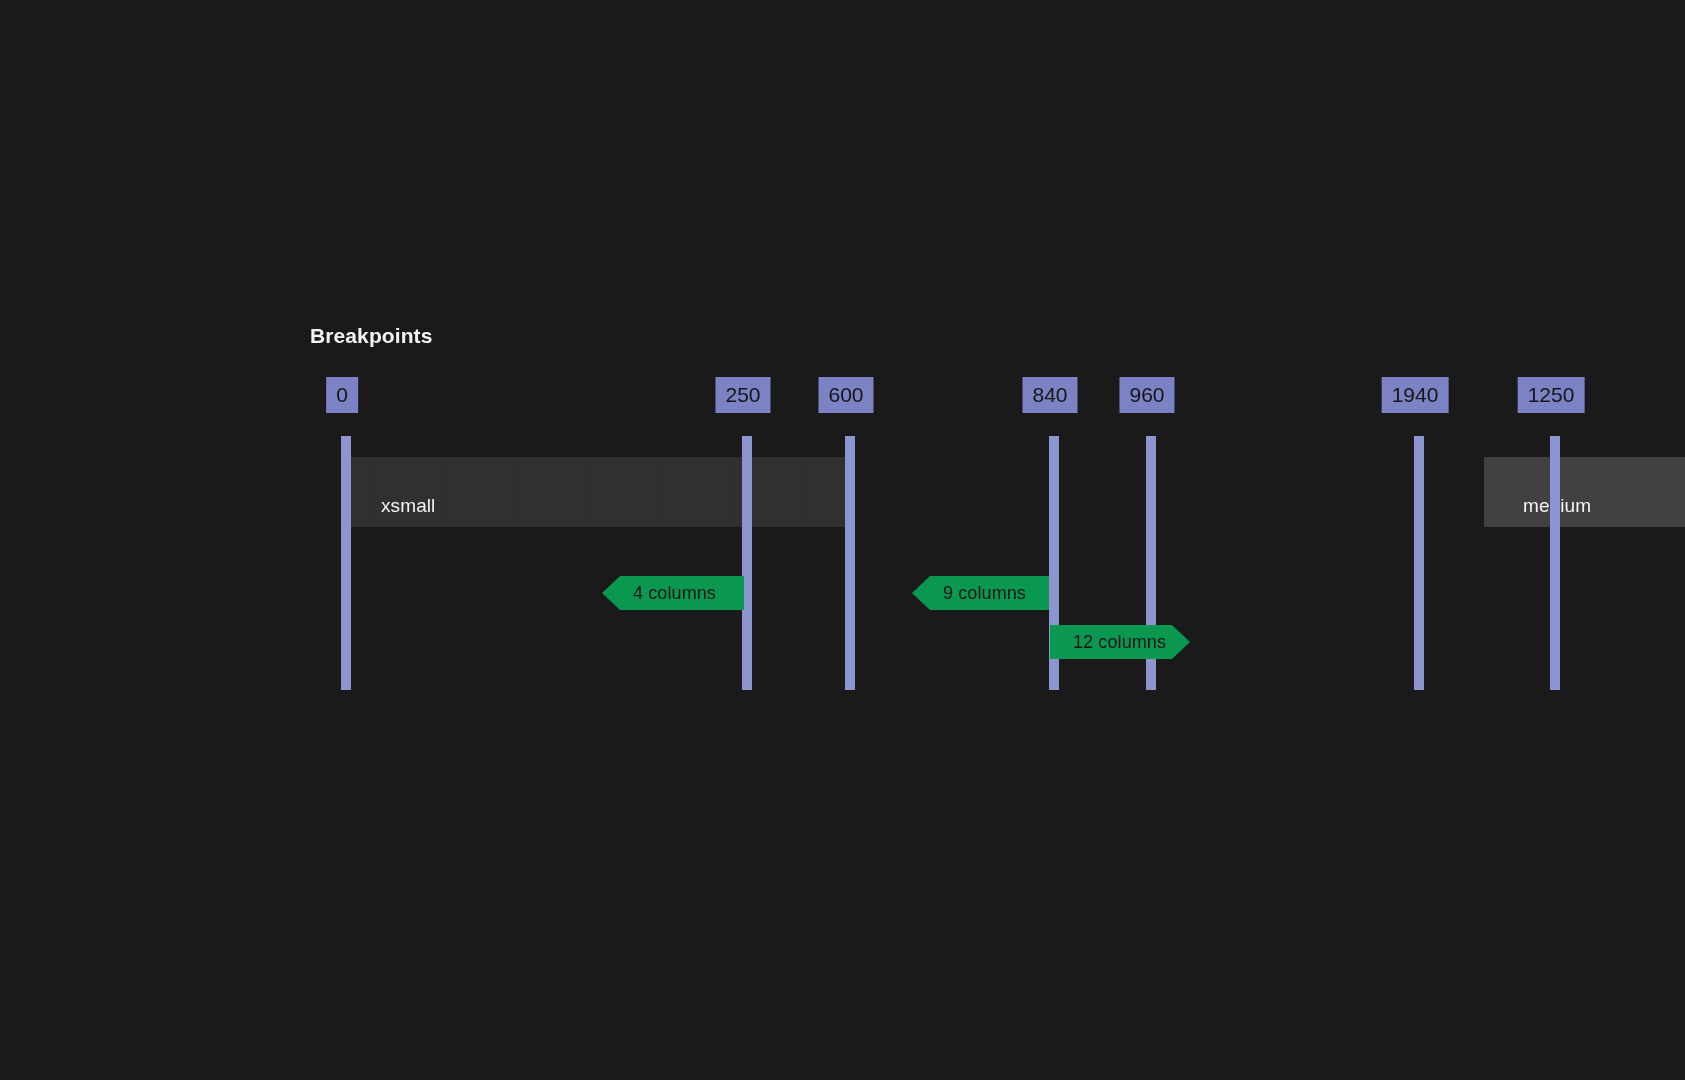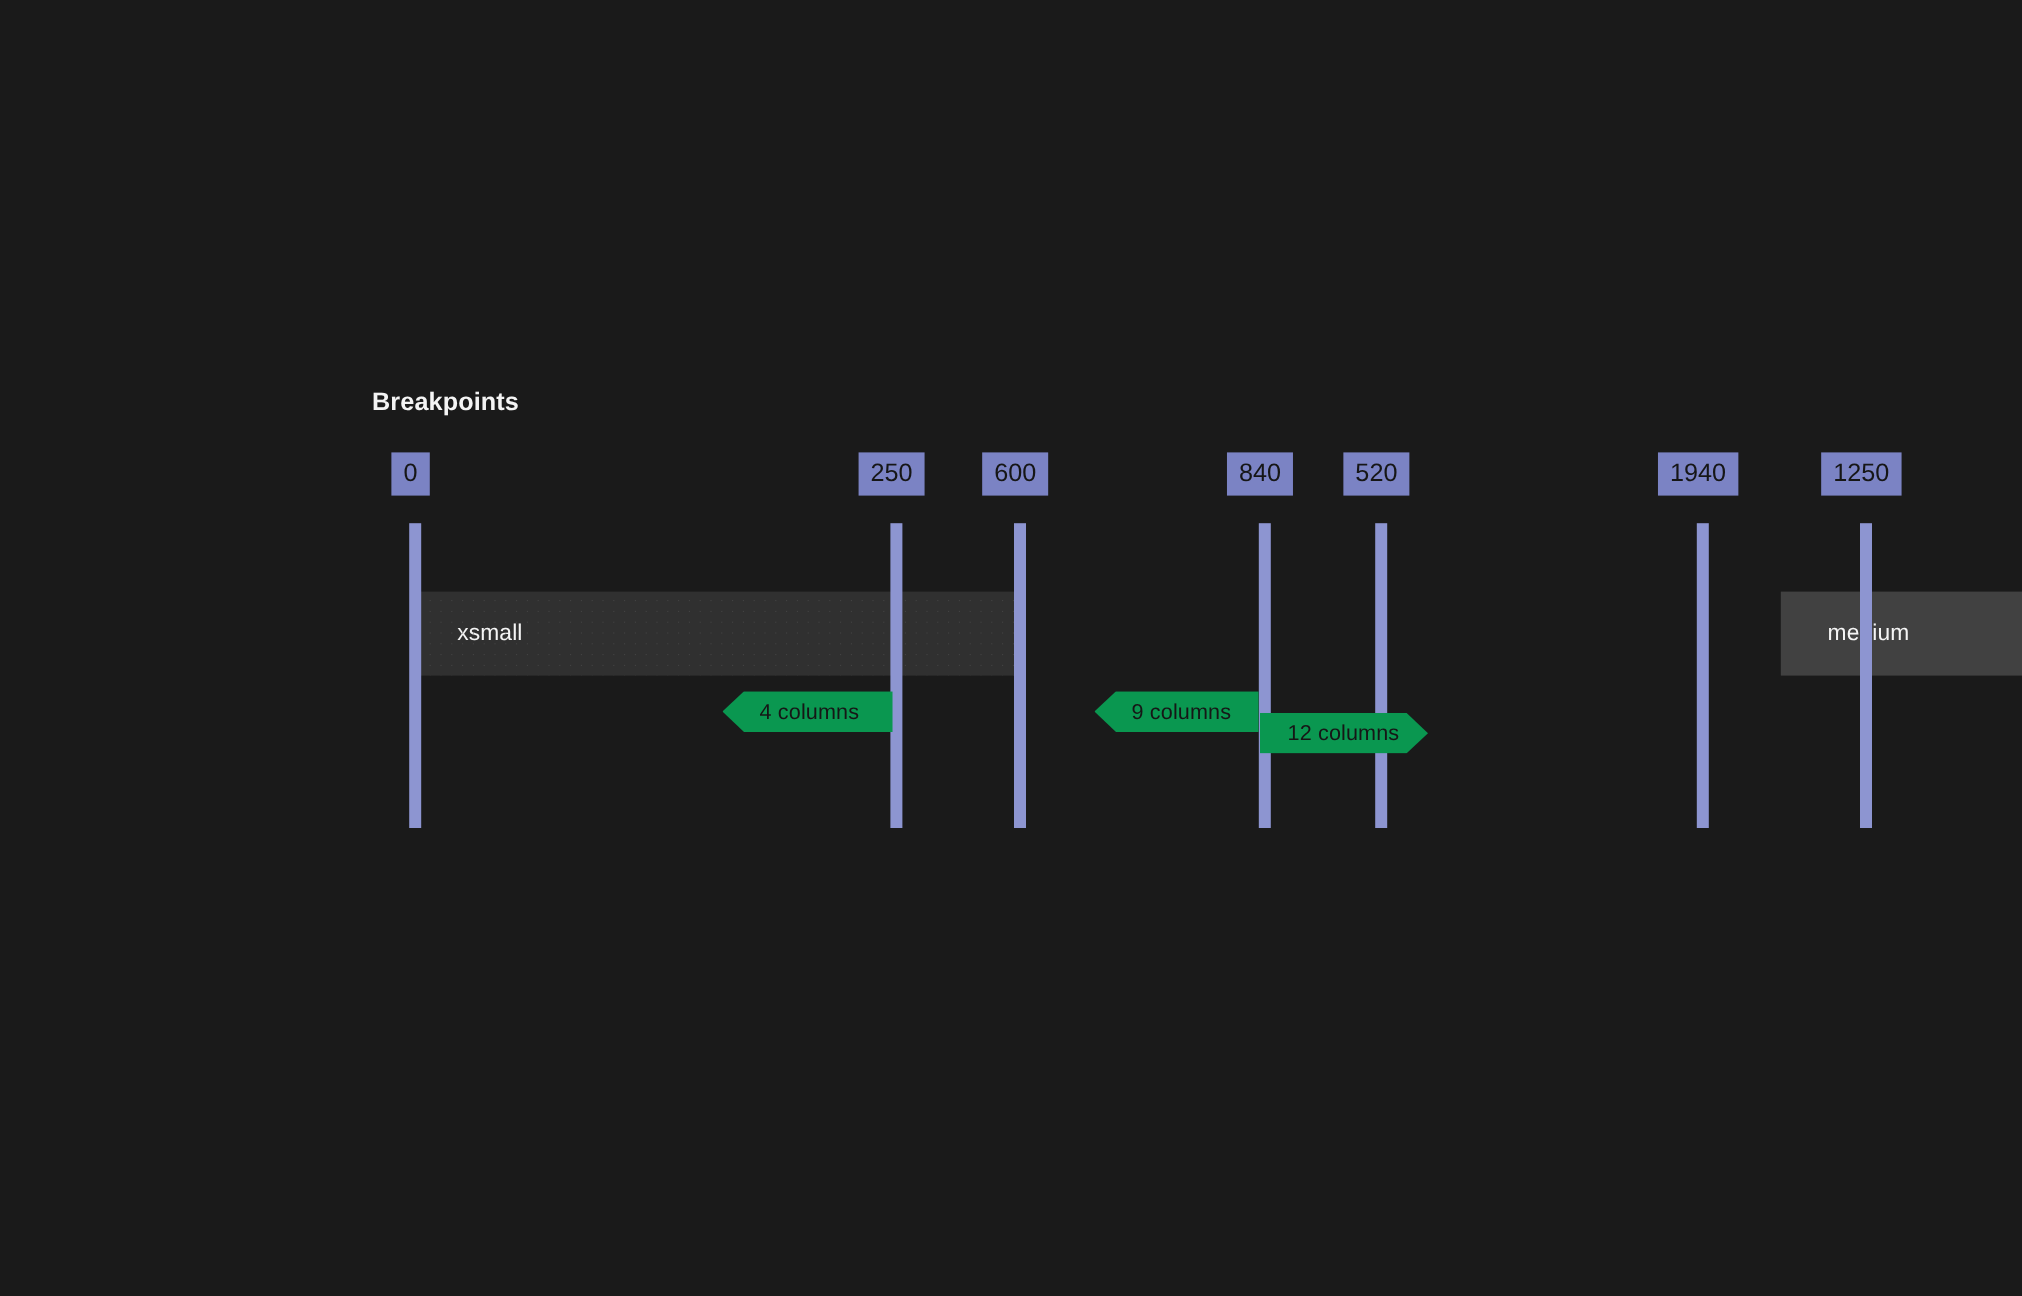--- a/index.html
+++ b/index.html
@@ -44,22 +44,21 @@
     height: 70px;
     left: 337px;
     right: 0;
   }
 
   .band {
     position: absolute;
     top: 0;
     height: 70px;
     display: flex;
-    align-items: center;
-    margin-top: 36px;
+    align-items: flex-end;
   }
 
   .band-label {
     color: #f4f4f4;
     font-size: 19px;
     white-space: nowrap;
     padding-left: 34px;
     letter-spacing: 0.1px;
   }
 
@@ -173,21 +172,21 @@
     <div class="bp-badge">600</div>
     <div class="bp-line" style="height:254px;"></div>
   </div>
 
   <div class="bp-marker" style="left:1045px;">
     <div class="bp-badge">840</div>
     <div class="bp-line" style="height:254px;"></div>
   </div>
 
   <div class="bp-marker" style="left:1142px;">
-    <div class="bp-badge">520</div>
+    <div class="bp-badge">960</div>
     <div class="bp-line" style="height:254px;"></div>
   </div>
 
   <div class="bp-marker" style="left:1410px;">
     <div class="bp-badge">1940</div>
     <div class="bp-line" style="height:254px;"></div>
   </div>
 
   <div class="bp-marker" style="left:1546px;">
     <div class="bp-badge">1250</div>
@@ -197,18 +196,18 @@
   <div class="col-marker arrow-left" style="left:597px; width:142px; top:571px;text-align:center;">
     <div class="col-body"></div>
     <span class="col-label">4 columns</span>
   </div>
 
   <div class="col-marker arrow-left" style="left:907px; width:137px; top:571px;">
     <div class="col-body"></div>
     <span class="col-label">9 columns</span>
   </div>
 
-  <div class="col-marker arrow-right" style="left:1045px; width:140px; top:589px;">
+  <div class="col-marker arrow-right" style="left:1045px; width:140px; top:620px;">
     <div class="col-body"></div>
     <span class="col-label">12 columns</span>
   </div>
 
 </div>
 
 </body></html>

